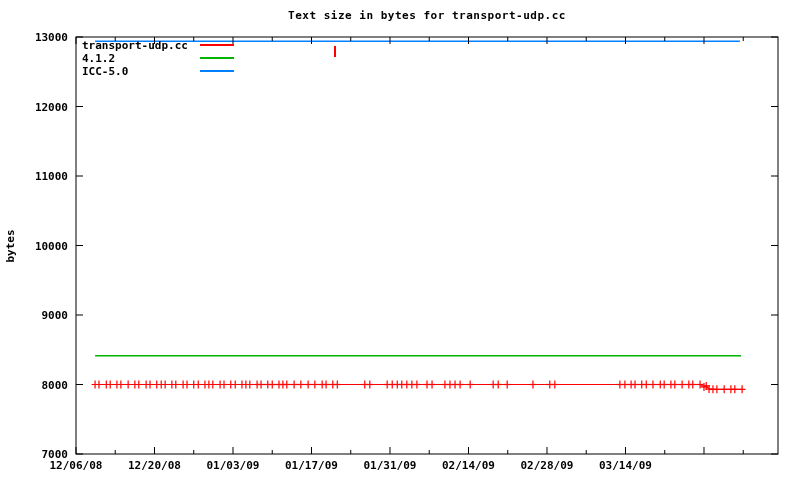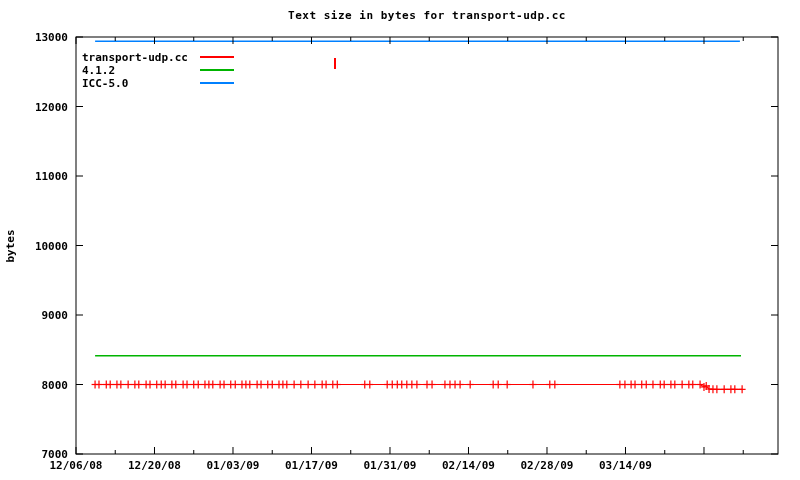--- a/index.html
+++ b/index.html
@@ -1,30 +1,31 @@
 <!DOCTYPE html>
 <html><head>
 <meta charset="utf-8">
 <style>
   html,body{margin:0;padding:0;background:#ffffff;}
   .chart{
     position:relative;width:800px;height:480px;background:#ffffff;
     font-family:"DejaVu Sans Mono", monospace;font-weight:bold;color:#000;
     overflow:hidden;
+    border-radius:17px;
   }
   .chart-title{
     position:absolute;left:76px;top:9px;width:702px;
     text-align:center;font-size:11px;letter-spacing:0.5px;
   }
   .y-label{
     position:absolute;left:-19px;top:239px;width:60px;height:14px;
     text-align:center;font-size:11px;transform:rotate(-90deg);
   }
   svg.plot{position:absolute;left:0;top:0;}
-  .legend{position:absolute;left:82px;top:51px;font-size:11px;}
+  .legend{position:absolute;left:82px;top:39px;font-size:11px;}
   .legend-row{position:relative;height:13px;line-height:13px;white-space:nowrap;}
   .legend-sample{position:absolute;left:118px;top:5px;width:34px;height:0;border-top:2px solid #000;}
   .legend-plus-v{position:absolute;left:134px;top:0px;width:2px;height:11px;}
 </style>
 </head>
 <body>
 
 <div class="chart">
   <div class="chart-title">Text size in bytes for transport-udp.cc</div>
   <div class="y-label">bytes</div>

